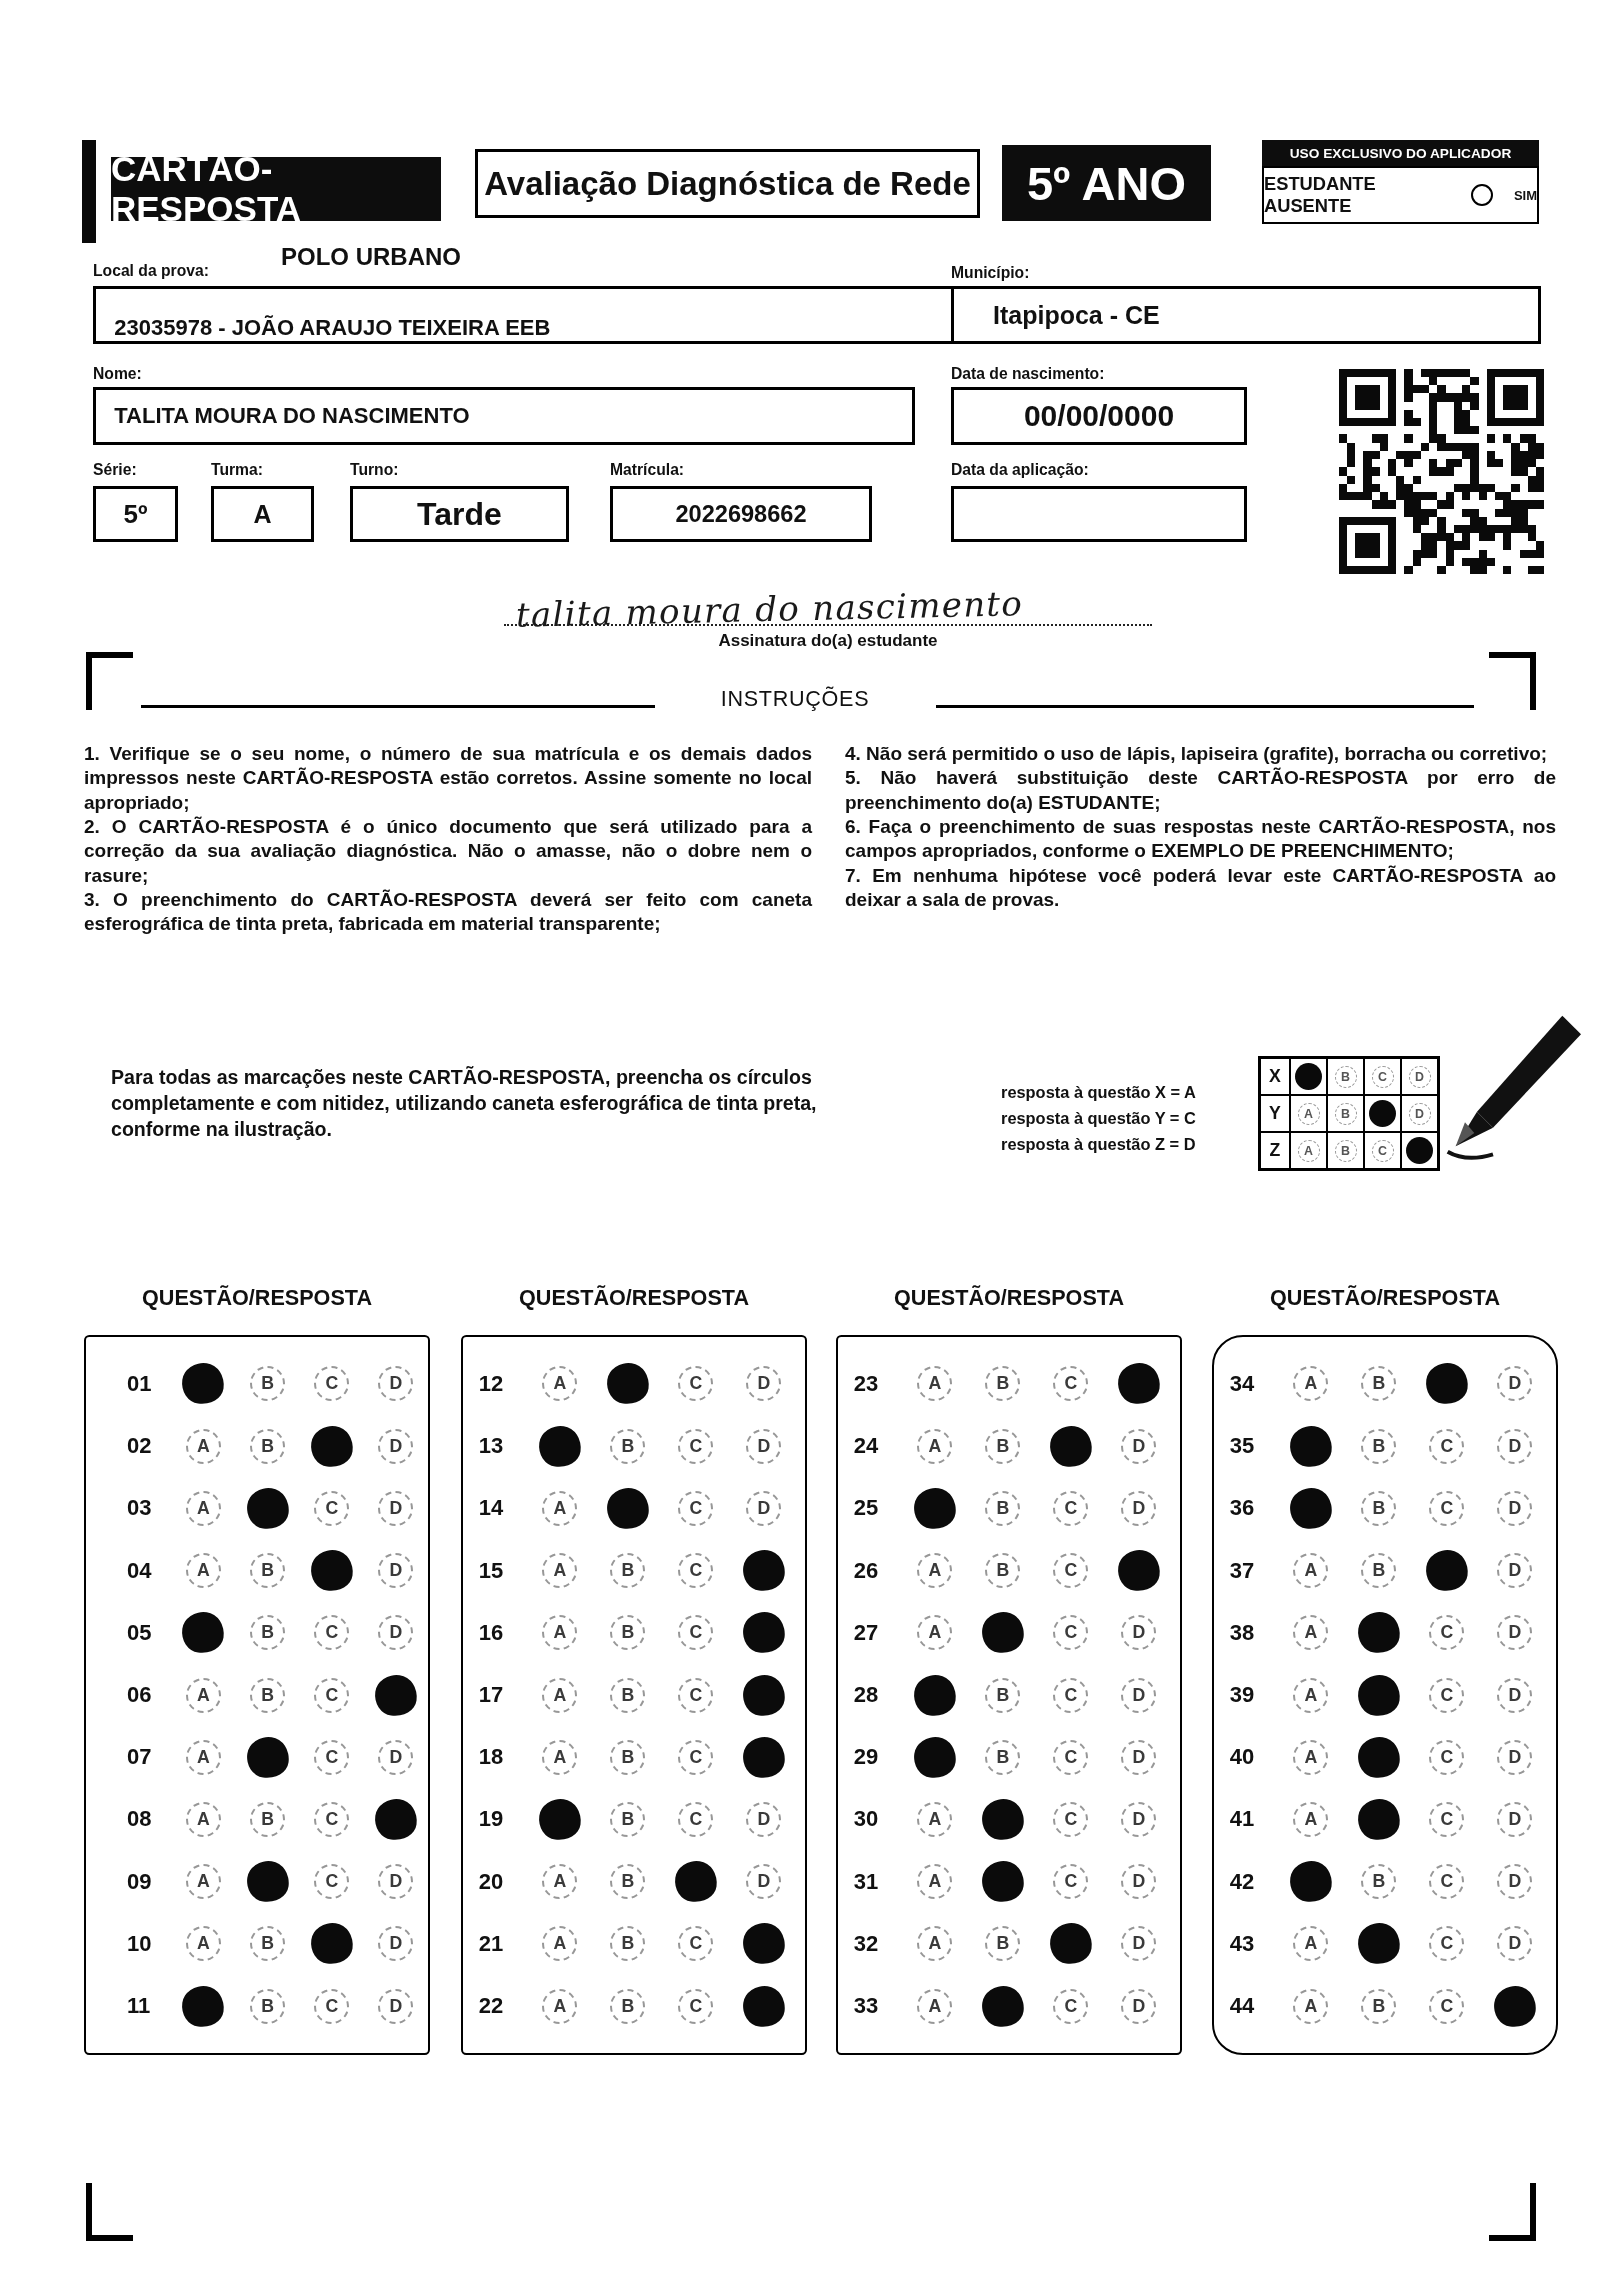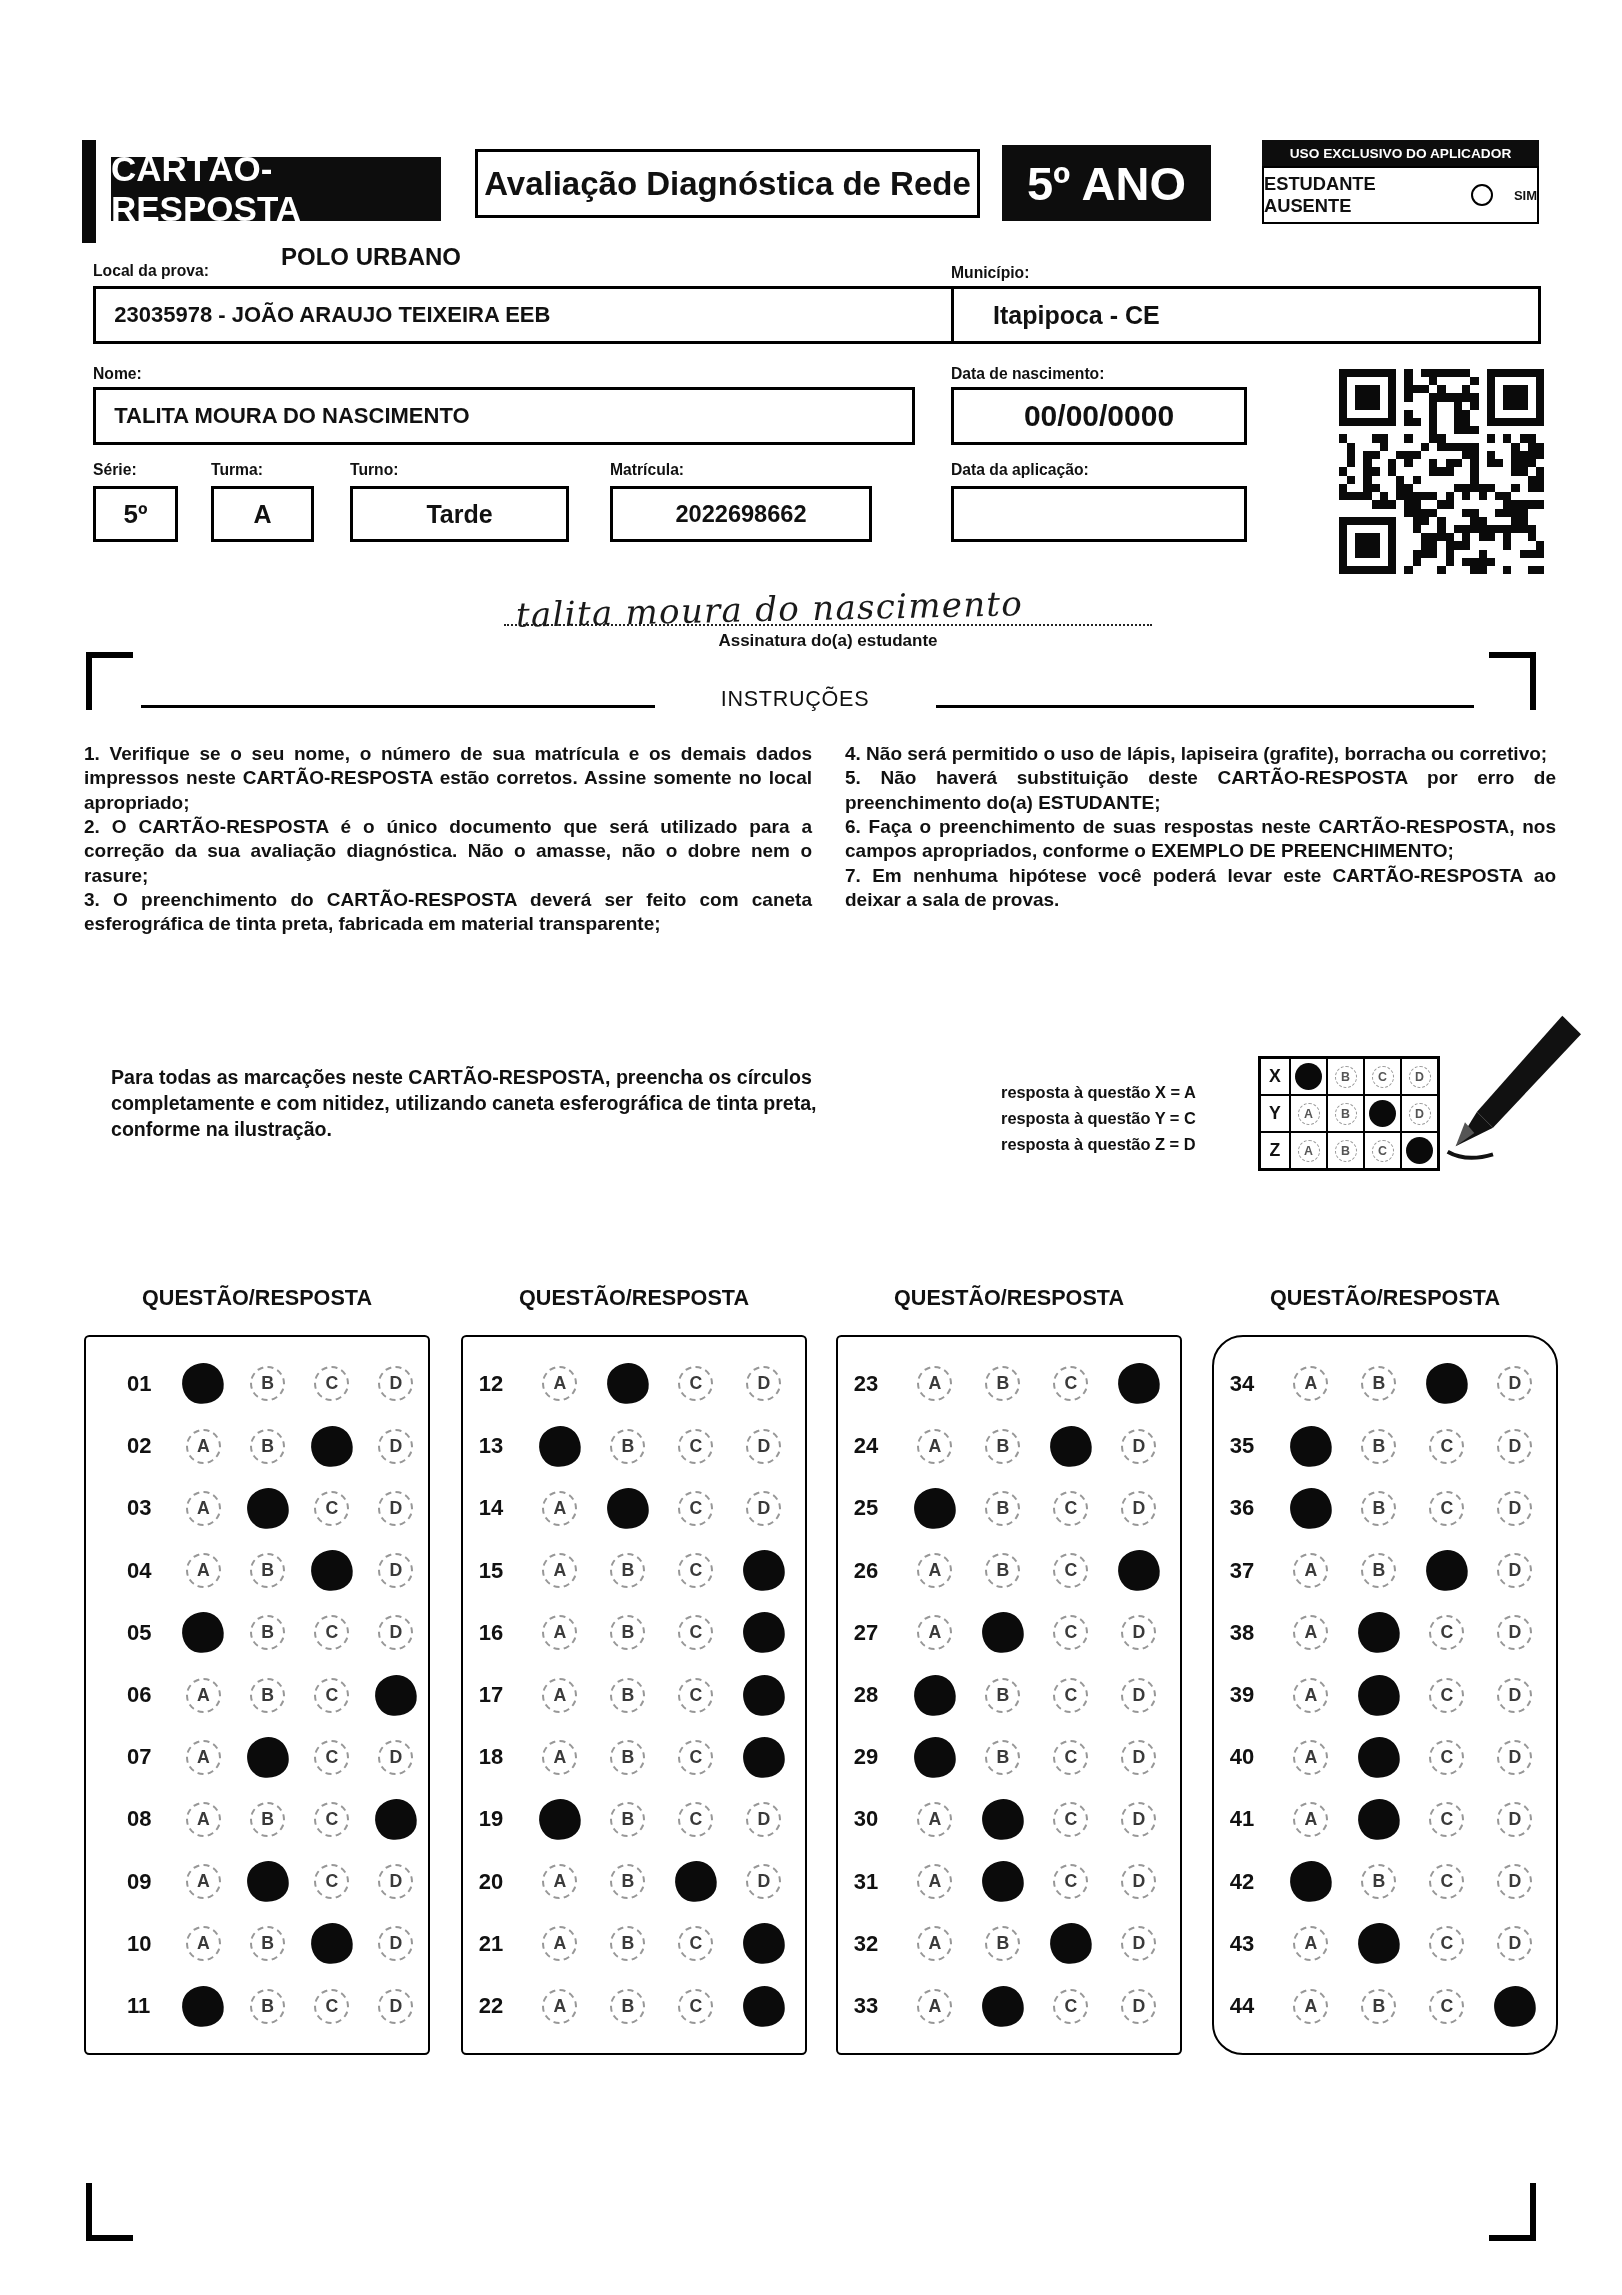--- a/index.html
+++ b/index.html
@@ -27,37 +27,37 @@
   #ausente { left:1262px; top:166px; width:277px; height:58px; border:2.6px solid #000;
              display:flex; align-items:center; justify-content:flex-end; gap:21px; font-size:18.3px; font-weight:bold; }
   .circle  { width:22px; height:22px; border:2px solid #000; border-radius:50%; flex:0 0 auto; }
   #ausente .sim { font-size:13px; font-weight:bold; }
 
   
   .lbl { font-size:15.7px; font-weight:bold; }
   .fbox { border:3.3px solid #000; display:flex; align-items:center; background:#fff; }
   #local-lbl { left:93px; top:262px; }
   #local-val { left:281px; top:243px; font-size:24px; font-weight:bold; }
-  #school-box { left:93px; top:286px; width:888px; height:58px; padding-left:18.3px; font-size:22px; font-weight:bold; }
+  #school-box { left:93px; top:286px; width:888px; height:58px; padding-left:18.3px; font-size:22px; font-weight:bold;align-items:flex-end; }
   #mun-lbl   { left:951px; top:264px; }
   #mun-box   { left:951px; top:286px; width:590px; height:58px; padding-left:39px; font-size:25px; font-weight:bold; }
   #nome-lbl  { left:93px; top:365px; }
   #nome-box  { left:93px; top:387px; width:822px; height:58px; padding-left:18.3px; font-size:22px; font-weight:bold; }
   #nasc-lbl  { left:951px; top:365px; }
   #nasc-box  { left:951px; top:387px; width:296px; height:58px; justify-content:center; font-size:30px; font-weight:bold; }
   #qr        { left:1336px; top:366px; width:211px; height:211px; display:grid;
                grid-template-columns:repeat(25,1fr); grid-auto-rows:1fr; background:#fff; padding:2.6px; }
   .qr-cell.on { background:#0a0a0a; }
 
   #serie-lbl { left:93px;  top:461px; }
   #serie-box { left:93px;  top:486px; width:85px; height:56px; justify-content:center; font-size:26px; font-weight:bold; }
   #turma-lbl { left:211px;  top:461px; }
   #turma-box { left:211px;  top:486px; width:103px; height:56px; justify-content:center; font-size:25px; font-weight:bold; }
   #turno-lbl { left:350px;  top:461px; }
-  #turno-box { left:350px;  top:486px; width:219px; height:56px; justify-content:center; font-size:25px; font-weight:bold; }
+  #turno-box { left:350px;  top:486px; width:219px; height:56px; justify-content:center; font-size:32px; font-weight:bold; }
   #matr-lbl  { left:610px;  top:461px; }
   #matr-box  { left:610px;  top:486px; width:262px; height:56px; justify-content:center; font-size:23.6px; font-weight:bold; }
   #aplic-lbl { left:951px; top:461px; }
   #aplic-box { left:951px; top:486px; width:296px; height:56px; }
 
   #sig-wrap { left:504px; top:575px; width:648px; height:51px; border-bottom:2.6px dotted #222; }
   #sig-text { position:absolute; left:11.8px; bottom:-5.2px; font-family:"DejaVu Serif", serif; font-style:italic;
               font-size:34px; letter-spacing:1.3px; transform:rotate(-1.3deg); white-space:nowrap; color:#1a1a1a; }
   #sig-caption { left:504px; top:631px; width:648px; text-align:center; font-size:17px; font-weight:bold; }
 

